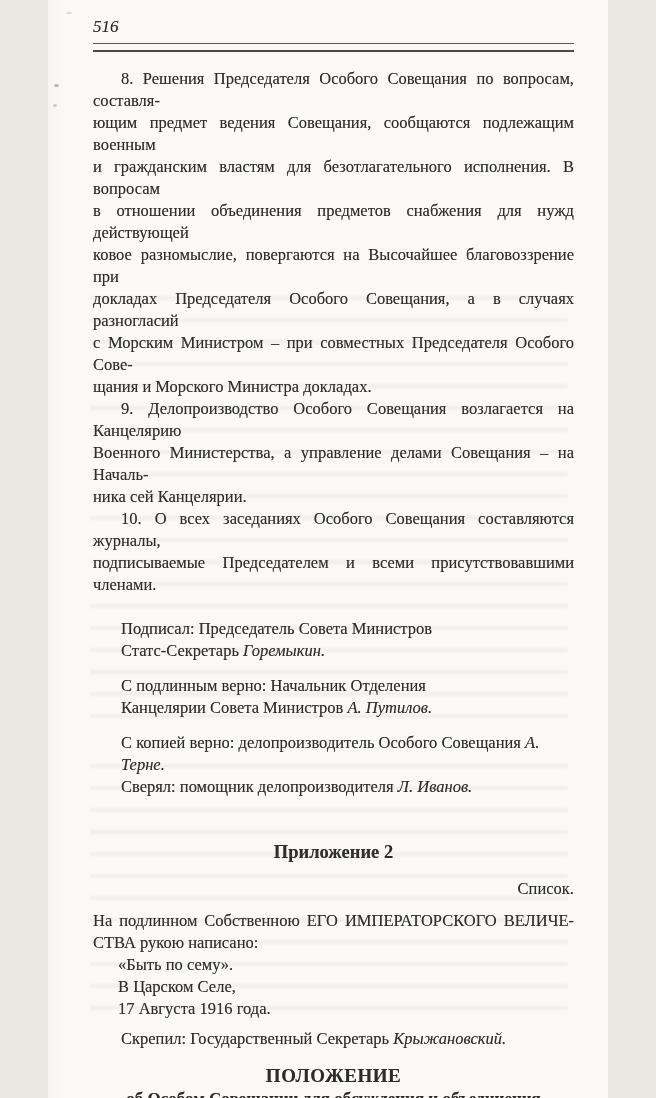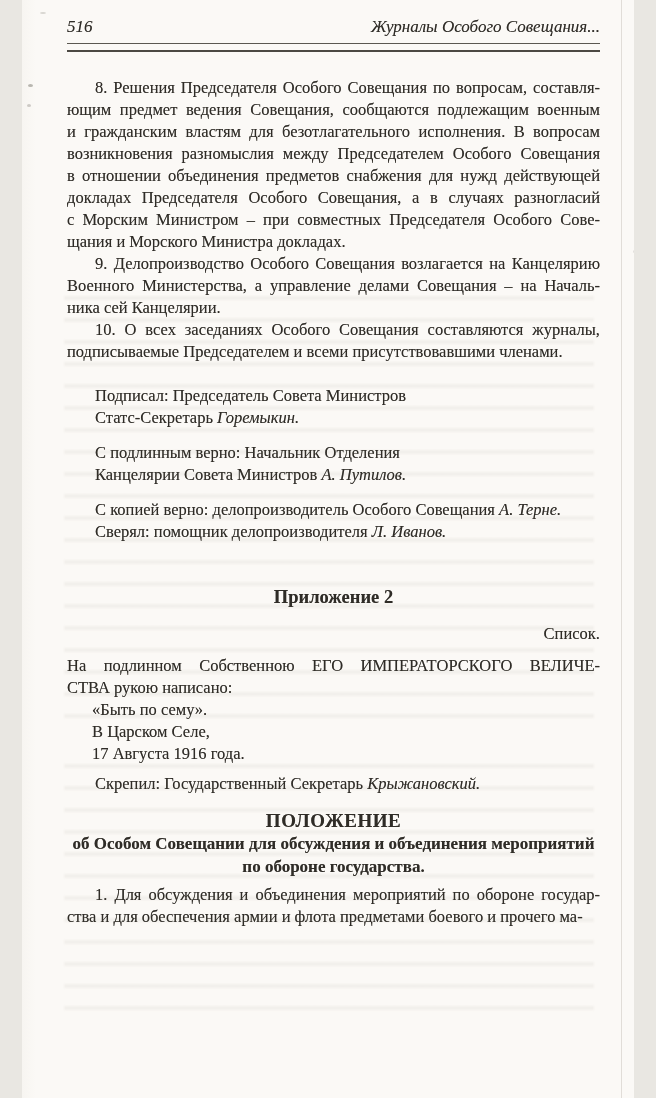--- a/index.html
+++ b/index.html
@@ -1,18 +1,18 @@
 <!DOCTYPE html>
 <html lang="ru"><head>
 <meta charset="utf-8">
 <style>
   html,body { margin:0; padding:0; background:#e9e7e2; }
   .page {
     position:relative;
-    width:612px; height:1098px;
+    width:560px; height:1098px;
     margin:0 auto;
     box-sizing:border-box;
     padding:0 34px 0 45px;
     background:#fbf9f6;
     background-image:linear-gradient(90deg,#f7f5f1 0px,#fbf9f6 14px,#fbf9f6 610px,#faf8f4 640px,#fbfaf7 656px);
     color:#2f2c27;
     font-family:"Liberation Serif","DejaVu Serif",serif;
     font-size:16.5px;
     line-height:22px;
     overflow:hidden;
@@ -28,21 +28,21 @@
     border-top:1.5px solid rgba(64,60,53,0.85);
     border-bottom:2.5px solid rgba(58,54,48,0.9);
   }
   .tline { text-align:justify; text-align-last:justify; }
   .para .tline:first-child { text-indent:28px; }
   .para .tline:last-child { text-align-last:left; }
   .noindent .tline:first-child { text-indent:0; }
   .align-left .tline { text-align:left; text-align-last:left; }
   .it { font-style:italic; }
 
-  .para-8 { margin-top:25px; }
+  .para-8 { margin-top:16px; }
   .sig { margin-left:28px; }
   .sig-signed { margin-top:22px; }
   .sig-certified { margin-top:13px; }
   .sig-copy { margin-top:13px; }
 
   .appendix-title {
     margin-top:42px; text-align:center;
     font-weight:bold; font-size:18.5px; line-height:24px;
   }
   .list-label { margin-top:14px; text-align:right; }
@@ -69,30 +69,29 @@
   .speck-3 { left:18px; top:12px;  width:6px; height:2px; background:rgba(80,75,66,0.2); }
   .speck-4 { left:611px;top:250px; width:3px; height:3px; background:rgba(80,75,66,0.15); }
 </style>
 </head>
 <body>
 
 <div class="page">
 
   <div class="header">
     <span>516</span>
-    <span>Журналы Особого Совещания...</span>
   </div>
   <div class="rule"></div>
 
   <div class="para para-8">
       <div class="tline"><span>8. Решения Председателя Особого Совещания по вопросам, составля-</span></div>
       <div class="tline"><span>ющим предмет ведения Совещания, сообщаются подлежащим военным</span></div>
       <div class="tline"><span>и гражданским властям для безотлагательного исполнения. В вопросам</span></div>
-      <div class="tline"><span>возникновения разномыслия между Председателем Особого Совещания</span></div>
       <div class="tline"><span>в отношении объединения предметов снабжения для нужд действующей</span></div>
+      <div class="tline"><span>ковое разномыслие, повергаются на Высочайшее благовоззрение при</span></div>
       <div class="tline"><span>докладах Председателя Особого Совещания, а в случаях разногласий</span></div>
       <div class="tline"><span>с Морским Министром – при совместных Председателя Особого Сове-</span></div>
       <div class="tline"><span>щания и Морского Министра докладах.</span></div>
     </div>
   <div class="para">
       <div class="tline"><span>9. Делопроизводство Особого Совещания возлагается на Канцелярию</span></div>
       <div class="tline"><span>Военного Министерства, а управление делами Совещания – на Началь-</span></div>
       <div class="tline"><span>ника сей Канцелярии.</span></div>
     </div>
   <div class="para">

